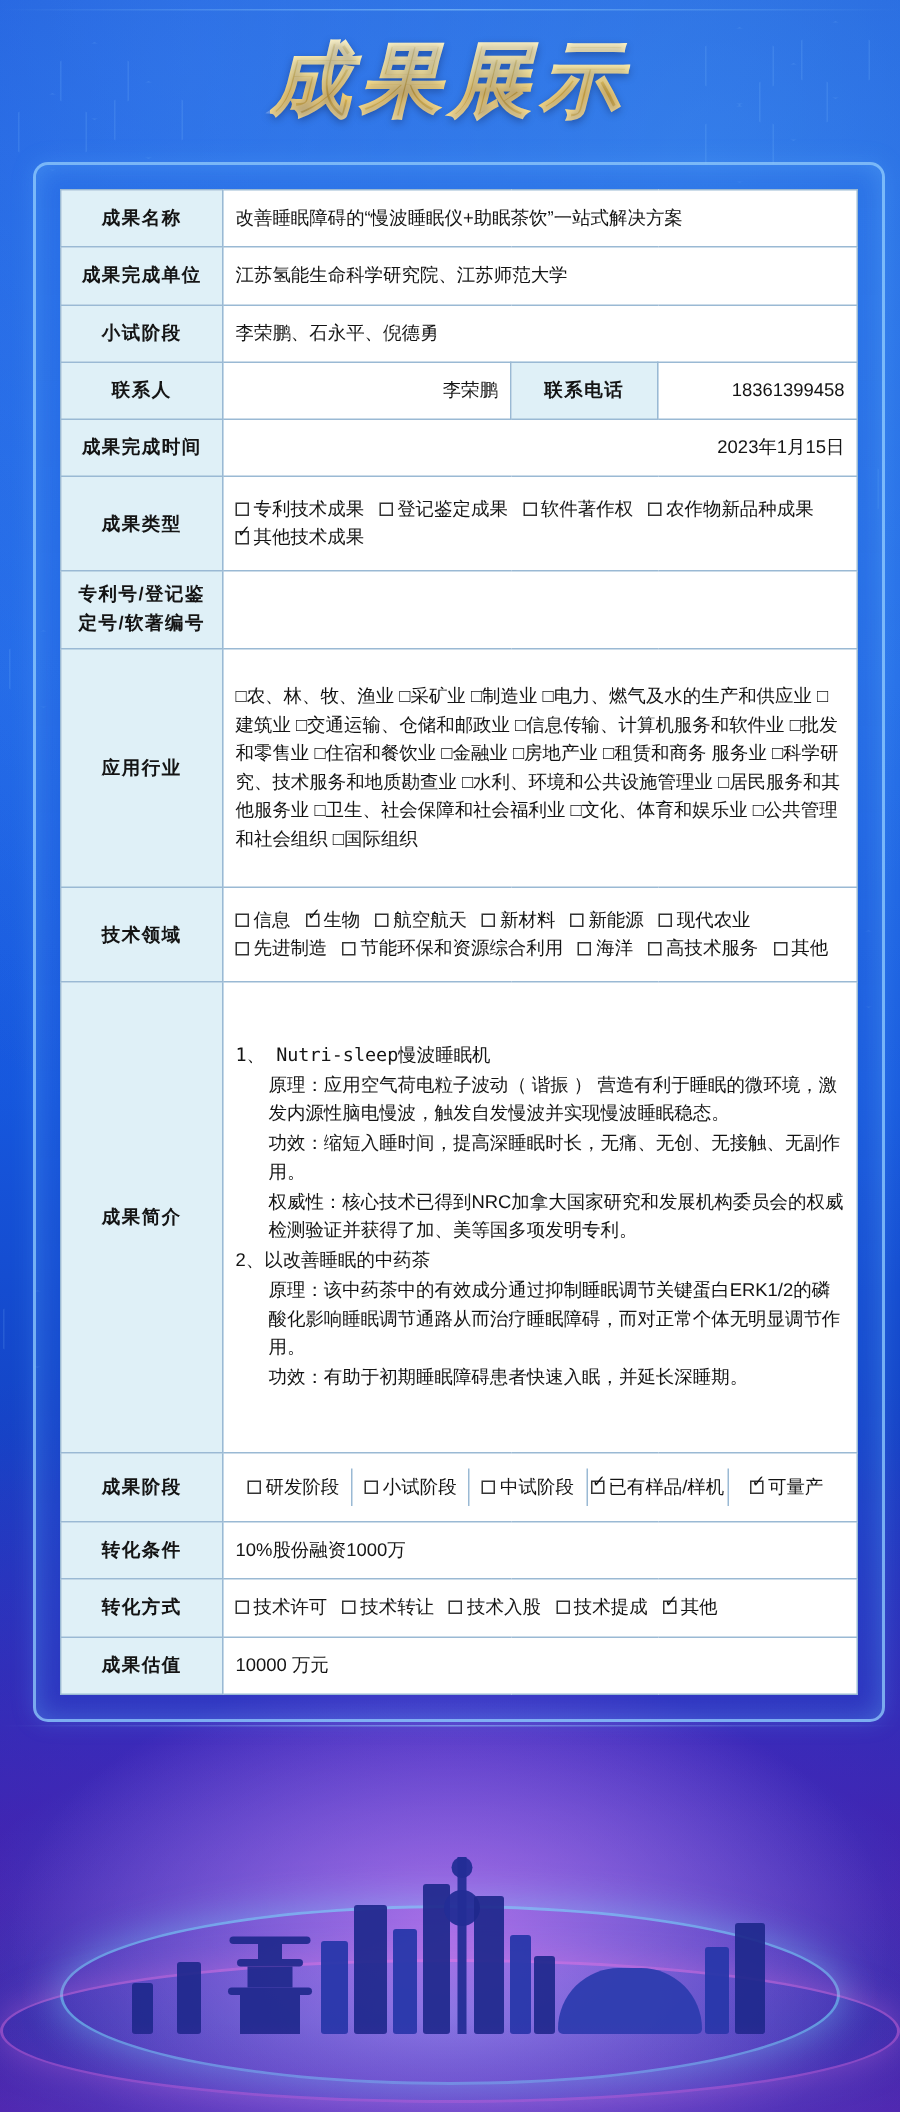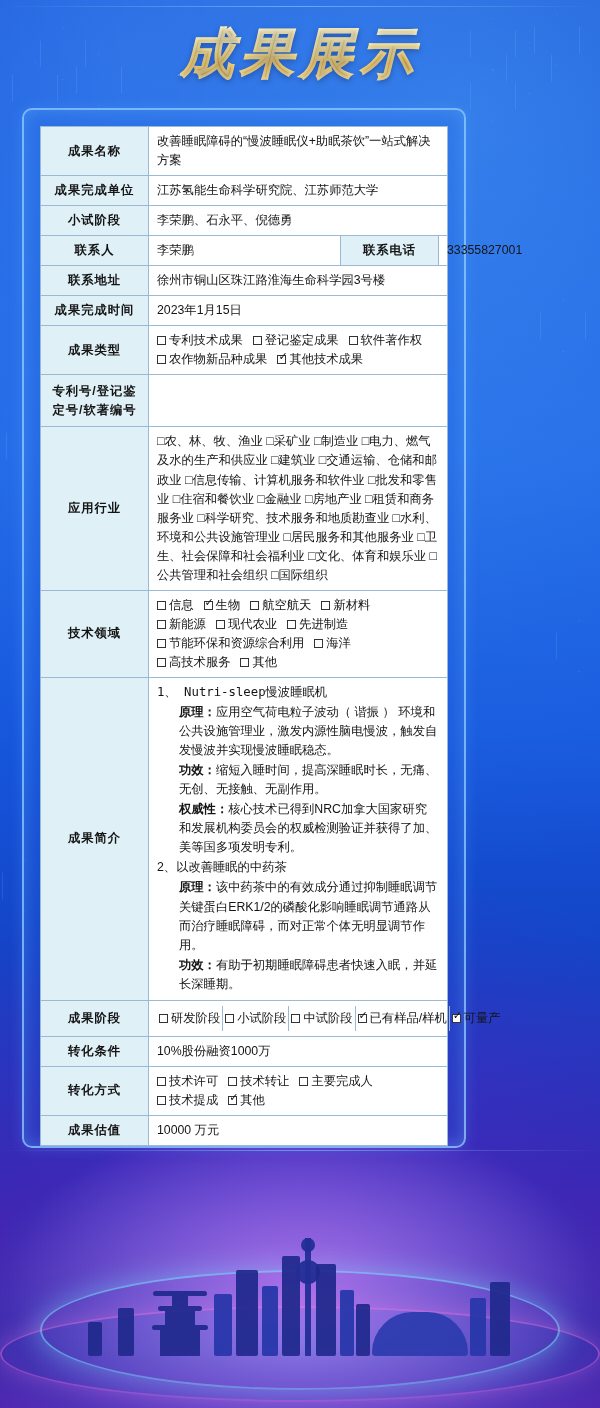--- a/index.html
+++ b/index.html
@@ -41,21 +41,21 @@
     font-size:54px; font-weight:bold; letter-spacing:6px;
     background:linear-gradient(180deg,#fff8d0 0%,#ffe98a 38%,#f6c64a 62%,#ffeaa0 100%);
     -webkit-background-clip:text; background-clip:text;
     color:transparent;
     -webkit-text-stroke:1px rgba(255,255,255,0.25);
     text-shadow:0 2px 6px rgba(0,0,30,0.35);
     font-style:italic;
   }
   
   .card {
-    position:absolute; left:22px; top:108px; width:444px; height:1040px;
+    position:absolute; left:22px; top:108px; width:568px; height:1040px;
     border:2px solid rgba(150,210,255,0.75);
     border-radius:10px;
     background:linear-gradient(180deg, rgba(40,110,230,0.35), rgba(30,80,210,0.28));
     box-shadow:0 0 18px rgba(110,190,255,0.35) inset, 0 0 14px rgba(90,170,255,0.25);
     padding:16px;
   }
   table.sheet {
     width:100%; height:100%;
     border-collapse:collapse;
     table-layout:fixed;
@@ -72,38 +72,38 @@
   }
   td.label {
     width:108px;
     text-align:center;
     font-weight:bold;
     background:#dff0f7;
     color:#0f2a44;
     letter-spacing:1px;
     padding:5px 4px;
   }
-  td.ctr { text-align:left; }
+  td.ctr { text-align:right; }
   .sub-label { width:98px; }
   .chk { white-space:normal; }
   .cb {
     display:inline-block; width:9px; height:9px;
     border:1px solid #333; margin-right:3px; position:relative; top:1px;
     background:#fff;
   }
   .cb.on::after {
     content:"✓"; position:absolute; left:0px; top:-5px;
     font-size:11px; line-height:11px; color:#111;
   }
   .opt { display:inline-block; margin-right:10px; white-space:nowrap; }
   .brief { font-size:12.2px; line-height:1.72; padding:7px 9px; }
   .brief p { margin:0 0 1px 0; }
   .brief .lvl1 { margin-left:0; }
   .brief .hang { margin-left:22px; }
-  .b { font-weight:bold; }
+  .b { font-weight:normal; }
   .mono { font-family:"DejaVu Sans Mono","Liberation Mono",monospace; }
   .stage-cell { padding:4px 6px; }
   .stage-row { display:flex; align-items:center; }
   .stage-row .opt {
     flex:1; text-align:center; margin-right:0;
     border-right:1px solid #9ab9d4; padding:3px 2px;
   }
   .stage-row .opt:last-child { border-right:none; }
   
   .footer { position:absolute; left:0; right:0; bottom:0; height:250px; overflow:hidden; }
@@ -179,27 +179,23 @@
 
   <tr>
     <td class="label">小试阶段</td>
     <td colspan="3">李荣鹏、石永平、倪德勇</td>
   </tr>
 
   <tr>
     <td class="label">联系人</td>
     <td class="ctr">李荣鹏</td>
     <td class="label sub-label">联系电话</td>
-    <td class="ctr">33355827001</td>
-  </tr>
-
-  <tr>
-    <td class="label">联系地址</td>
-    <td colspan="3" class="ctr">徐州市铜山区珠江路淮海生命科学园3号楼</td>
-  </tr>
+    <td class="ctr">18361399458</td>
+  </tr>
+
 
   <tr>
     <td class="label">成果完成时间</td>
     <td colspan="3" class="ctr">2023年1月15日</td>
   </tr>
 
   <tr>
     <td class="label">成果类型</td>
     <td colspan="3" class="chk">
       <span id="type-opts"><span class="opt"><span class="cb"></span><span>专利技术成果</span></span><span class="opt"><span class="cb"></span><span>登记鉴定成果</span></span><span class="opt"><span class="cb"></span><span>软件著作权</span></span><span class="opt"><span class="cb"></span><span>农作物新品种成果</span></span><span class="opt"><span class="cb on"></span><span>其他技术成果</span></span></span>
@@ -221,21 +217,21 @@
     <td colspan="3" class="chk">
       <span id="field-opts"><span class="opt"><span class="cb"></span><span>信息</span></span><span class="opt"><span class="cb on"></span><span>生物</span></span><span class="opt"><span class="cb"></span><span>航空航天</span></span><span class="opt"><span class="cb"></span><span>新材料</span></span><span class="opt"><span class="cb"></span><span>新能源</span></span><span class="opt"><span class="cb"></span><span>现代农业</span></span><span class="opt"><span class="cb"></span><span>先进制造</span></span><span class="opt"><span class="cb"></span><span>节能环保和资源综合利用</span></span><span class="opt"><span class="cb"></span><span>海洋</span></span><span class="opt"><span class="cb"></span><span>高技术服务</span></span><span class="opt"><span class="cb"></span><span>其他</span></span></span>
     </td>
   </tr>
 
   <tr>
     <td class="label">成果简介</td>
     <td colspan="3" class="brief">
       <p class="lvl1 mono">1、 Nutri-sleep慢波睡眠机</p>
       <p class="hang">
-        <span class="b">原理：</span><span>应用空气荷电粒子波动（ 谐振 ）  环境和公共设施管理业，激发内源性脑电慢波，触发自发慢波并实现慢波睡眠稳态。</span>
+        <span class="b">原理：</span><span>应用空气荷电粒子波动（ 谐振 ）  营造有利于睡眠的微环境，激发内源性脑电慢波，触发自发慢波并实现慢波睡眠稳态。</span>
       </p>
       <p class="hang">
         <span class="b">功效：</span><span>缩短入睡时间，提高深睡眠时长，无痛、无创、无接触、无副作用。</span>
       </p>
       <p class="hang">
         <span class="b">权威性：</span><span>核心技术已得到NRC加拿大国家研究和发展机构委员会的权威检测验证并获得了加、美等国多项发明专利。</span>
       </p>
       <p class="lvl1">2、以改善睡眠的中药茶</p>
       <p class="hang">
         <span class="b">原理：</span><span>该中药茶中的有效成分通过抑制睡眠调节关键蛋白ERK1/2的磷酸化影响睡眠调节通路从而治疗睡眠障碍，而对正常个体无明显调节作用。</span>
@@ -260,21 +256,21 @@
   </tr>
 
   <tr>
     <td class="label">转化条件</td>
     <td colspan="3">10%股份融资1000万</td>
   </tr>
 
   <tr>
     <td class="label">转化方式</td>
     <td colspan="3" class="chk">
-      <span id="mode-opts"><span class="opt"><span class="cb"></span><span>技术许可</span></span><span class="opt"><span class="cb"></span><span>技术转让</span></span><span class="opt"><span class="cb"></span><span>主要完成人</span></span><span class="opt"><span class="cb"></span><span>技术提成</span></span><span class="opt"><span class="cb on"></span><span>其他</span></span></span>
+      <span id="mode-opts"><span class="opt"><span class="cb"></span><span>技术许可</span></span><span class="opt"><span class="cb"></span><span>技术转让</span></span><span class="opt"><span class="cb"></span><span>技术入股</span></span><span class="opt"><span class="cb"></span><span>技术提成</span></span><span class="opt"><span class="cb on"></span><span>其他</span></span></span>
     </td>
   </tr>
 
   <tr>
     <td class="label">成果估值</td>
     <td colspan="3">10000  万元</td>
   </tr>
 </tbody>
     </table>
 </div>

